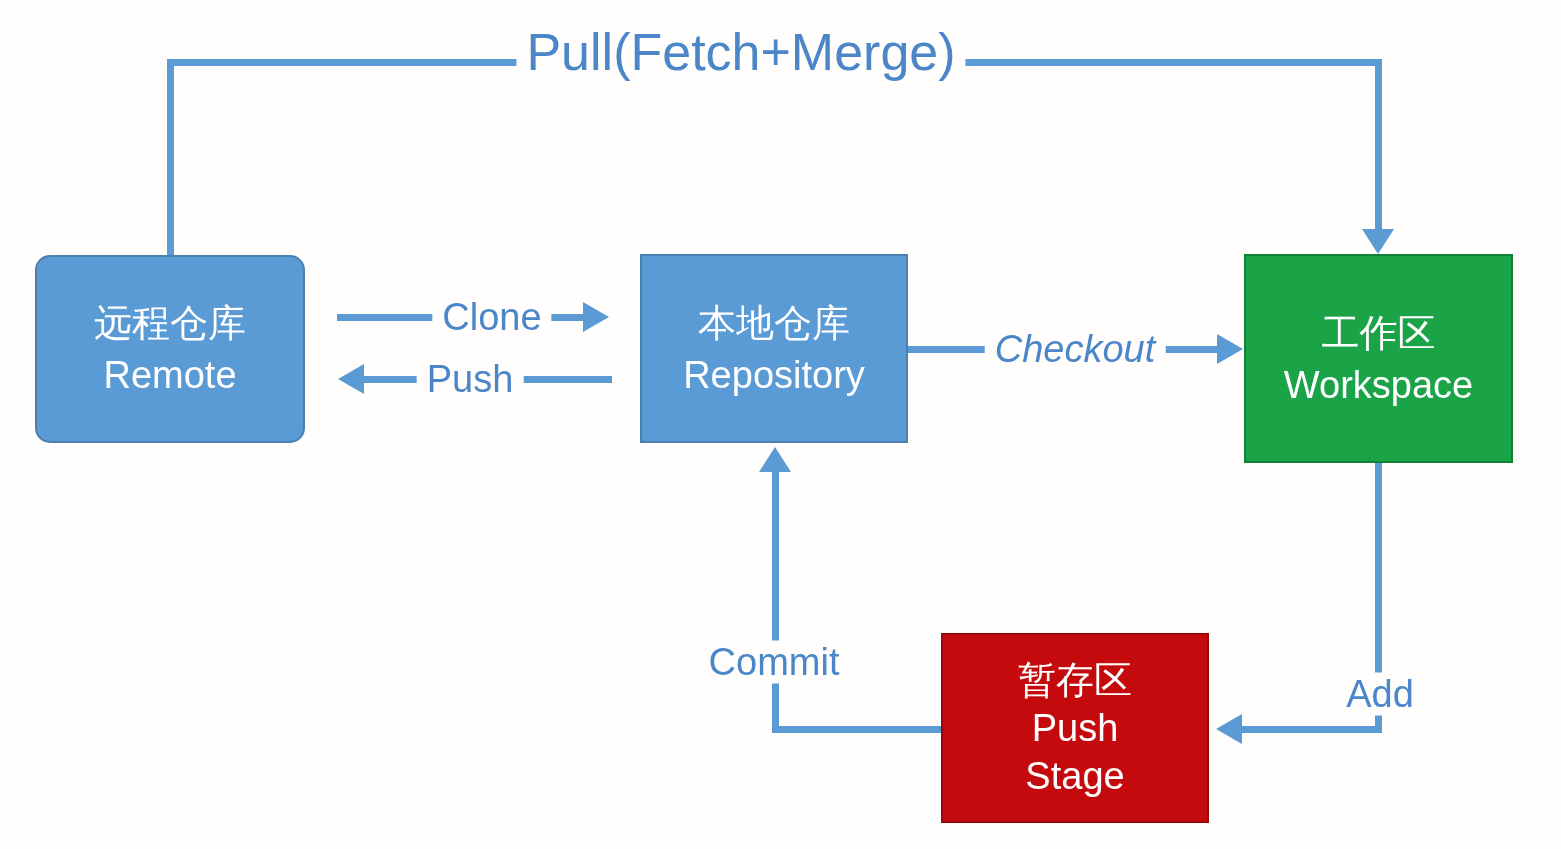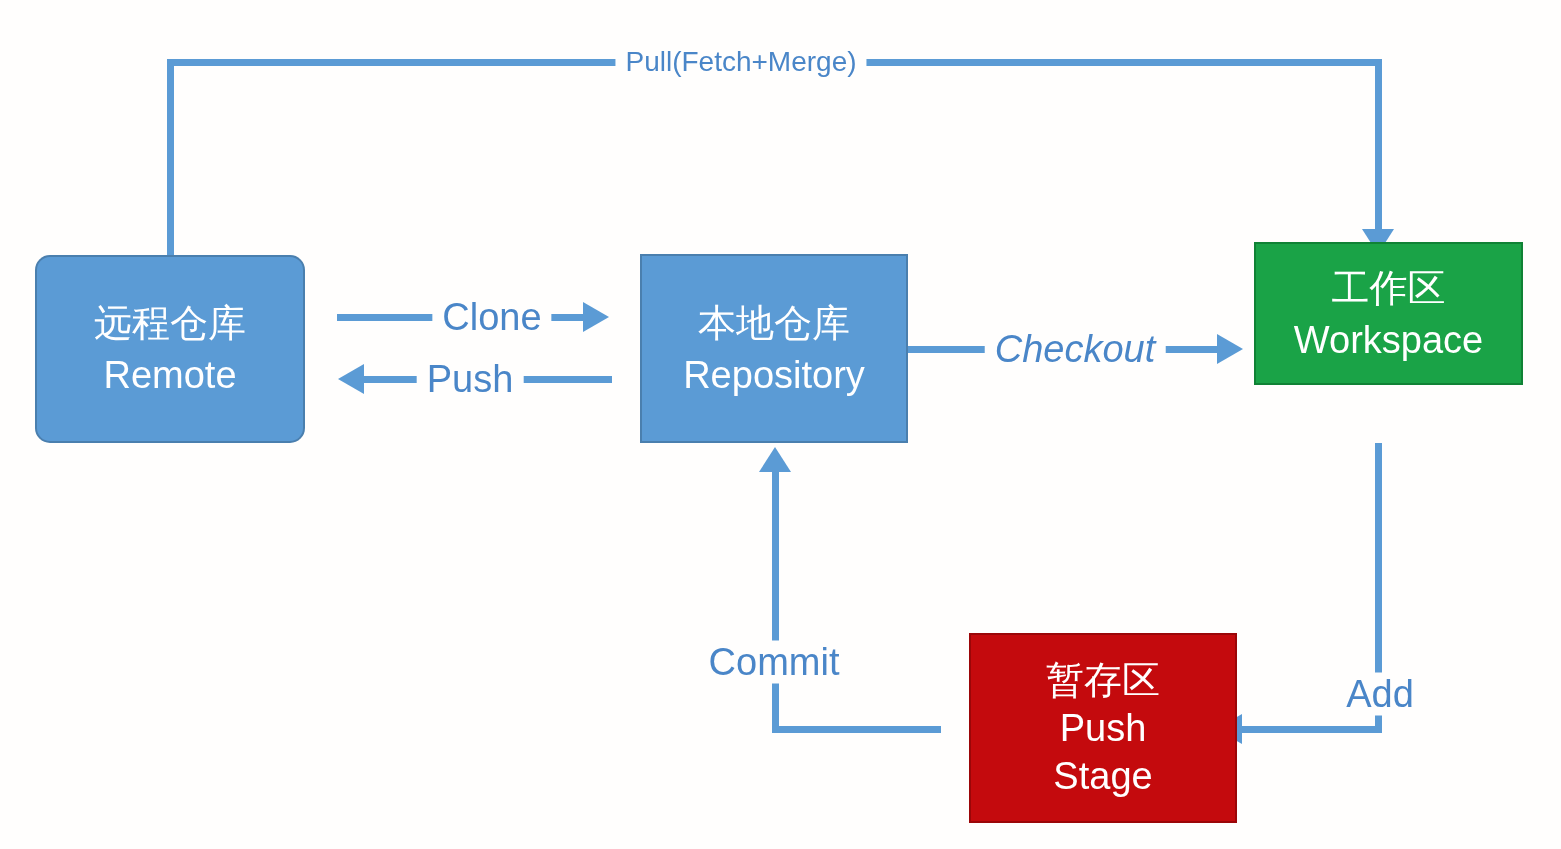--- a/index.html
+++ b/index.html
@@ -28,22 +28,22 @@
     text-align: center;
     box-sizing: border-box;
     border: 2px solid rgba(0,0,0,0.18);
   }
   .node-blue  { background: #5b9bd5; }
   .node-green { background: #1aa347; border-color: rgba(0,70,20,0.35); }
   .node-red   { background: #c40a0d; border-color: rgba(80,0,0,0.35); line-height: 48px; }
 
   #node-remote     { left: 35px;   top: 255px; width: 270px; height: 188px; border-radius: 15px; }
   #node-repository { left: 640px;  top: 254px; width: 268px; height: 189px; }
-  #node-workspace  { left: 1244px; top: 242px; width: 269px; height: 143px; margin-left: 10px; }
-  #node-index      { left: 941px;  top: 633px; width: 268px; height: 190px; margin-left: 28px; }
+  #node-workspace  { left: 1244px; top: 254px; width: 269px; height: 209px; }
+  #node-index      { left: 941px;  top: 633px; width: 268px; height: 190px; }
 
   
   .seg {
     position: absolute;
     background: #5b9bd5;
   }
   
   #pull-v-left  { left: 167px;  top: 59px;  width: 7px;    height: 196px; }
   #pull-h-top   { left: 167px;  top: 59px;  width: 1214px; height: 7px;   }
   #pull-v-right { left: 1375px; top: 59px;  width: 7px;    height: 172px; }
@@ -95,21 +95,21 @@
   
   .edge-label {
     position: absolute;
     transform: translate(-50%, -50%);
     background: #fffefd;
     color: #4a86c8;
     font-size: 38px;
     padding: 0 10px;
     white-space: nowrap;
   }
-  #label-pull     { left: 741px;  top: 62px;  font-size: 28px; }
+  #label-pull     { left: 741px;  top: 52px;  font-size: 52px; }
   #label-clone    { left: 492px;  top: 317px; text-align: center; }
   #label-push     { left: 470px;  top: 379px; }
   #label-checkout { left: 1075px; top: 349px; font-style: italic; }
   #label-commit   { left: 774px;  top: 662px; }
   #label-add      { left: 1380px; top: 662px; margin-top: 32px; }
 </style>
 </head>
 <body>
 
 <div id="stage">

